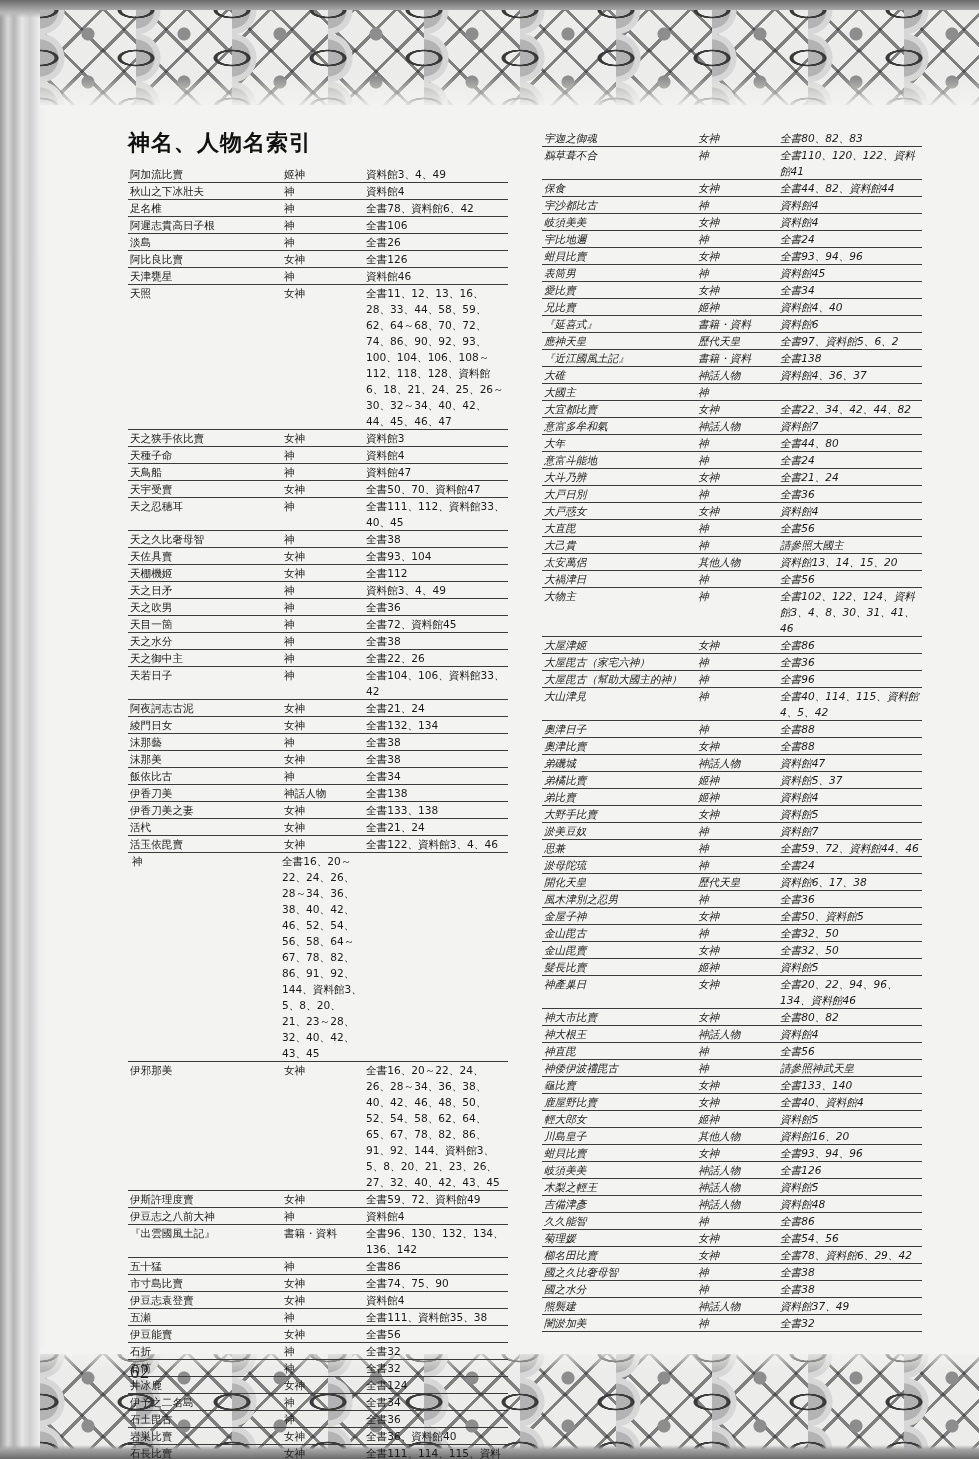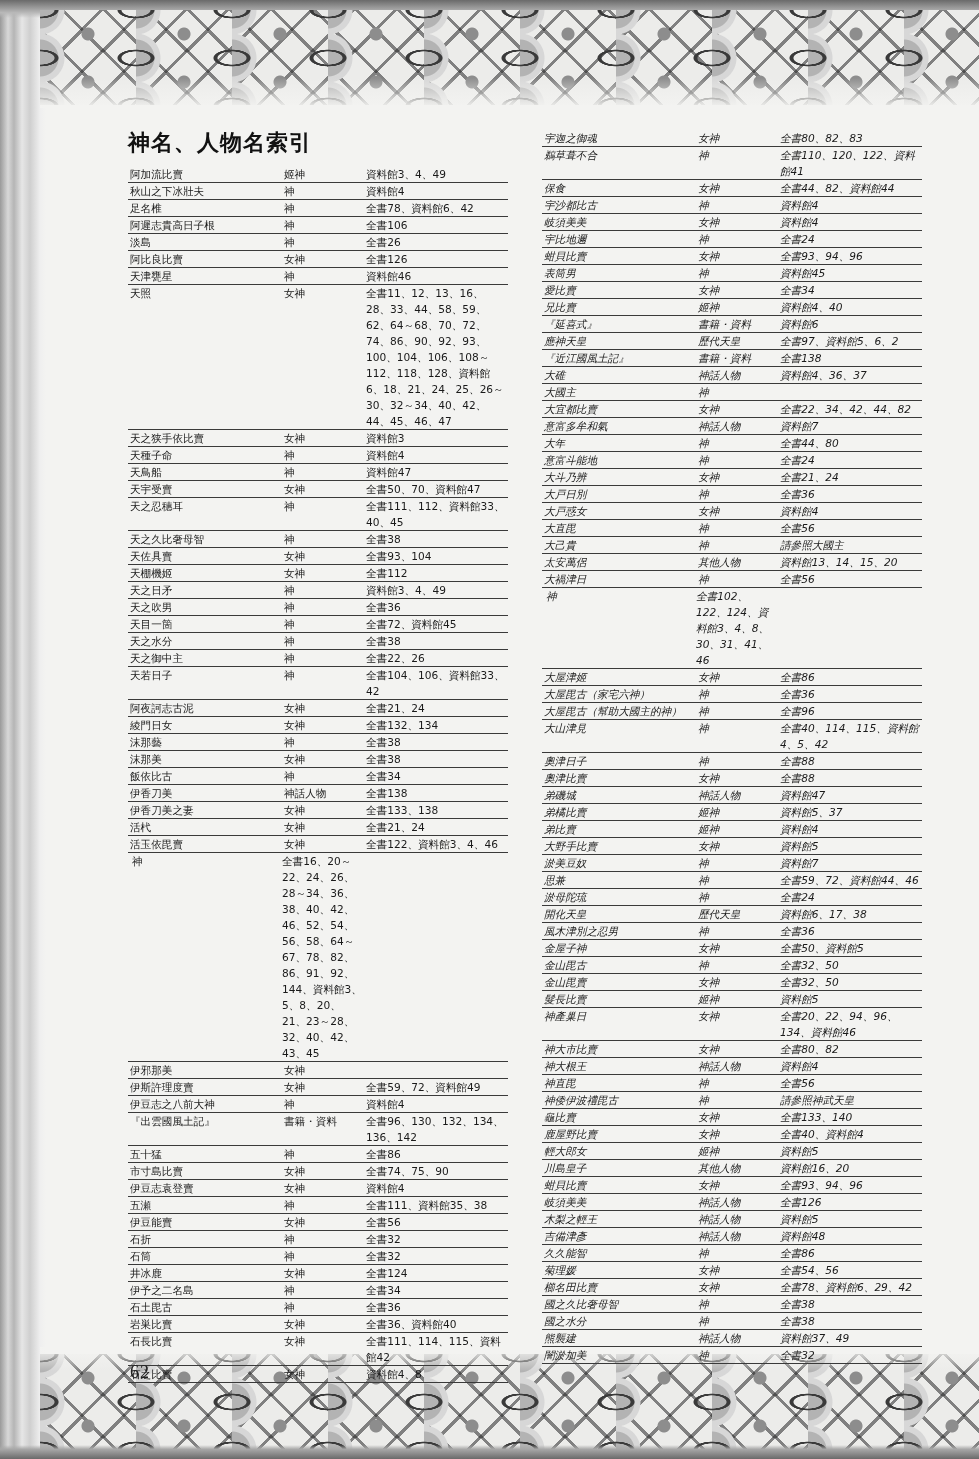--- a/index.html
+++ b/index.html
@@ -242,20 +242,21 @@
         <span class="cat">女神</span>
         <span class="pages">全書122、資料館3、4、46</span>
       </div>
       <div class="row">
         <span class="cat">神</span>
         <span class="pages">全書16、20～22、24、26、28～34、36、38、40、42、46、52、54、56、58、64～67、78、82、86、91、92、144、資料館3、5、8、20、21、23～28、32、40、42、 43、45</span>
       </div>
       <div class="row">
         <span>伊邪那美</span>
         <span class="cat">女神</span>
+        <span class="pages">全書16、20～22、24、26、28～34、36、38、40、42、46、48、50、52、54、58、62、64、65、67、78、82、86、91、92、144、資料館3、5、8、20、21、23、26、27、32、40、42、43、45</span>
       </div>
       <div class="row">
         <span>伊斯許理度賣</span>
         <span class="cat">女神</span>
         <span class="pages">全書59、72、資料館49</span>
       </div>
       <div class="row">
         <span>伊豆志之八前大神</span>
         <span class="cat">神</span>
         <span class="pages">資料館4</span>
@@ -458,20 +459,21 @@
         <span>太安萬侶</span>
         <span class="cat">其他人物</span>
         <span class="pages">資料館13、14、15、20</span>
       </div>
       <div class="row">
         <span>大禍津日</span>
         <span class="cat">神</span>
         <span class="pages">全書56</span>
       </div>
       <div class="row">
+        <span>大物主</span>
         <span class="cat">神</span>
         <span class="pages">全書102、122、124、資料館3、4、8、30、31、41、46</span>
       </div>
       <div class="row">
         <span>大屋津姬</span>
         <span class="cat">女神</span>
         <span class="pages">全書86</span>
       </div>
       <div class="row">
         <span>大屋毘古（家宅六神）</span>

